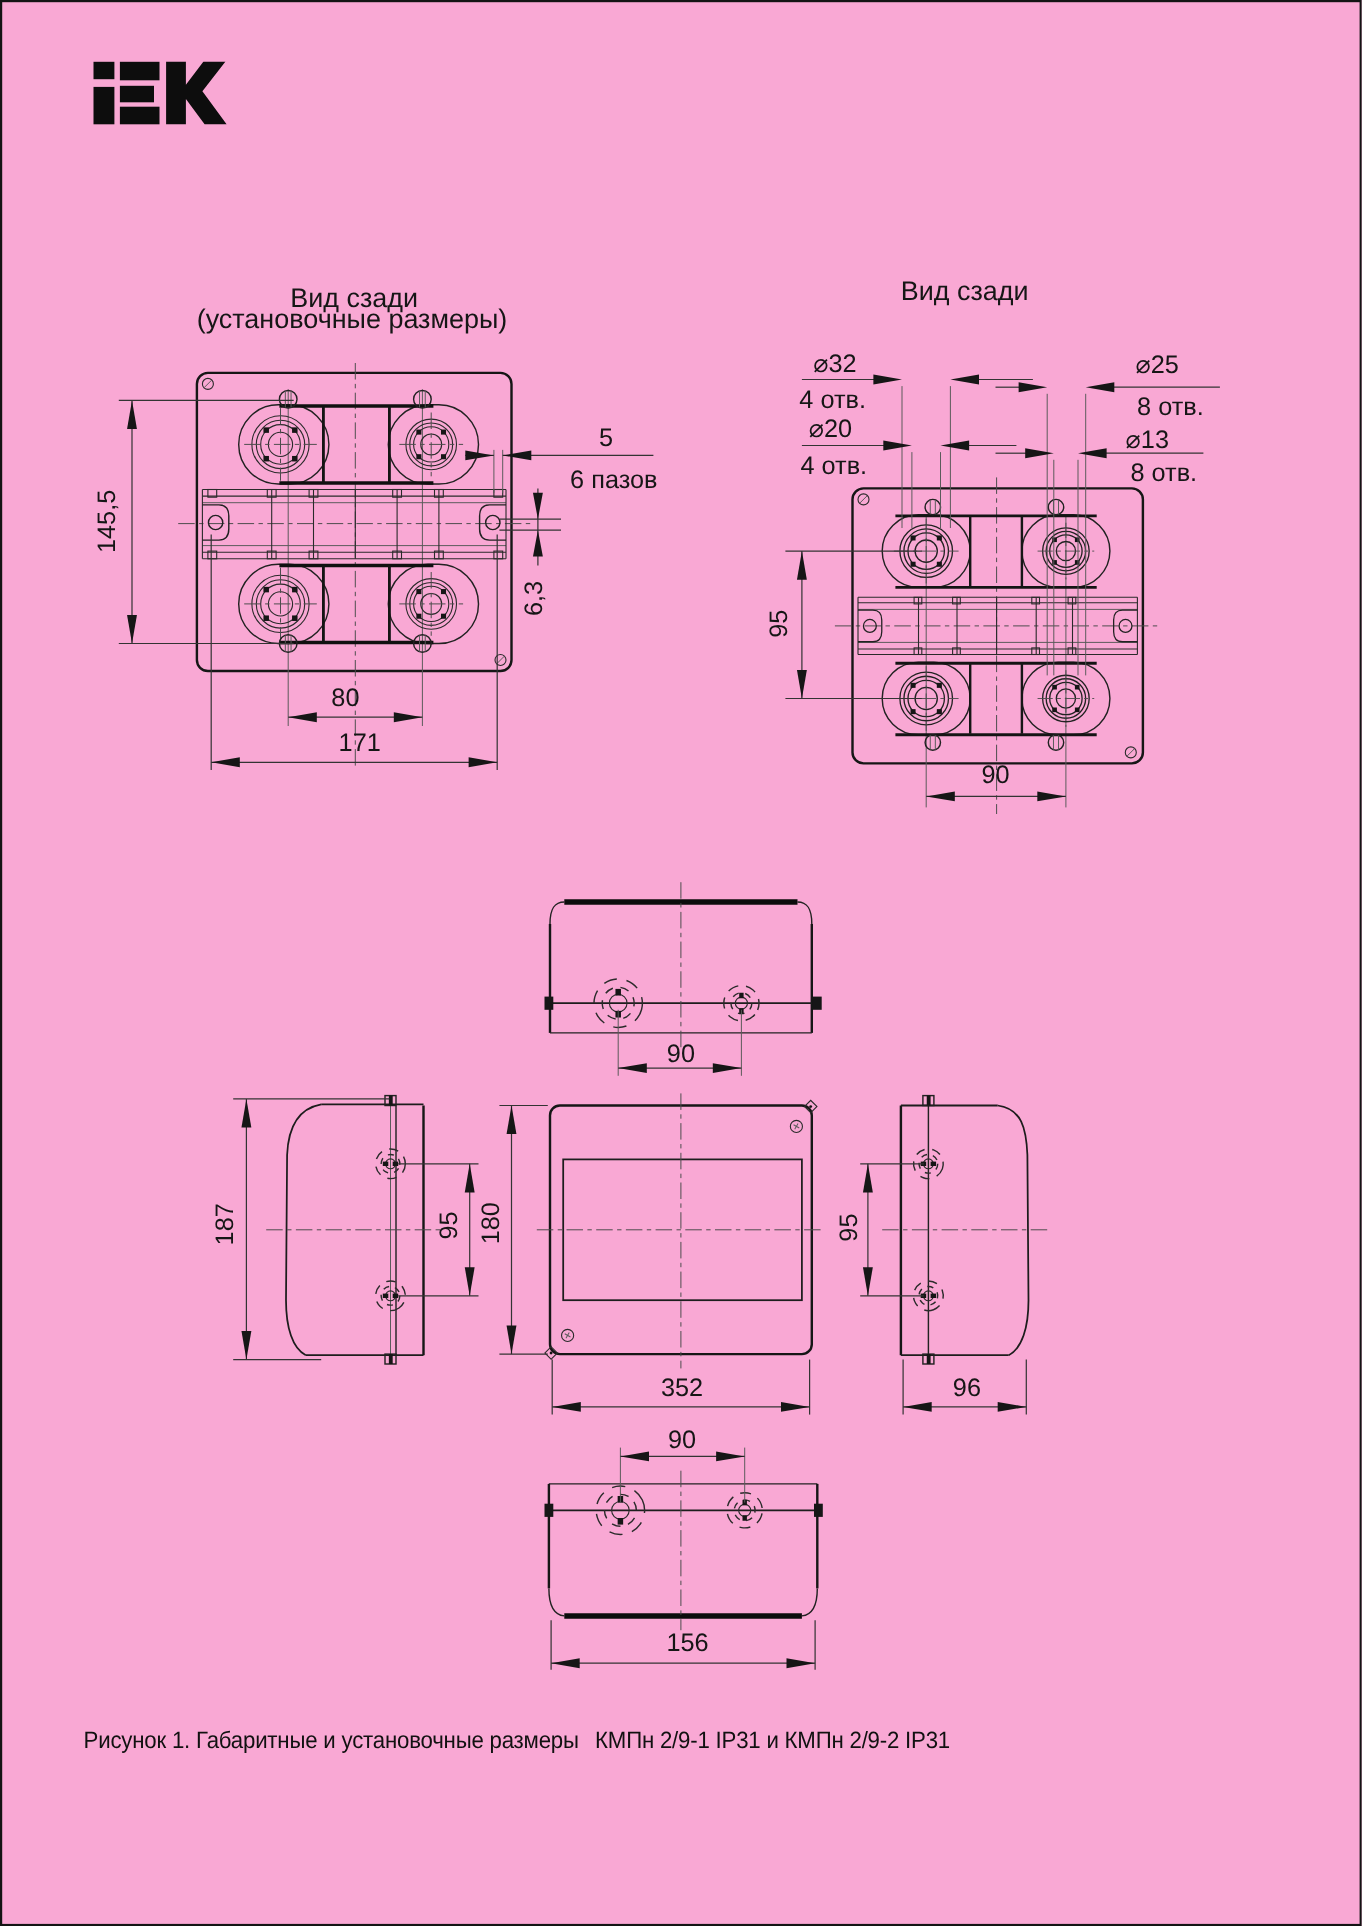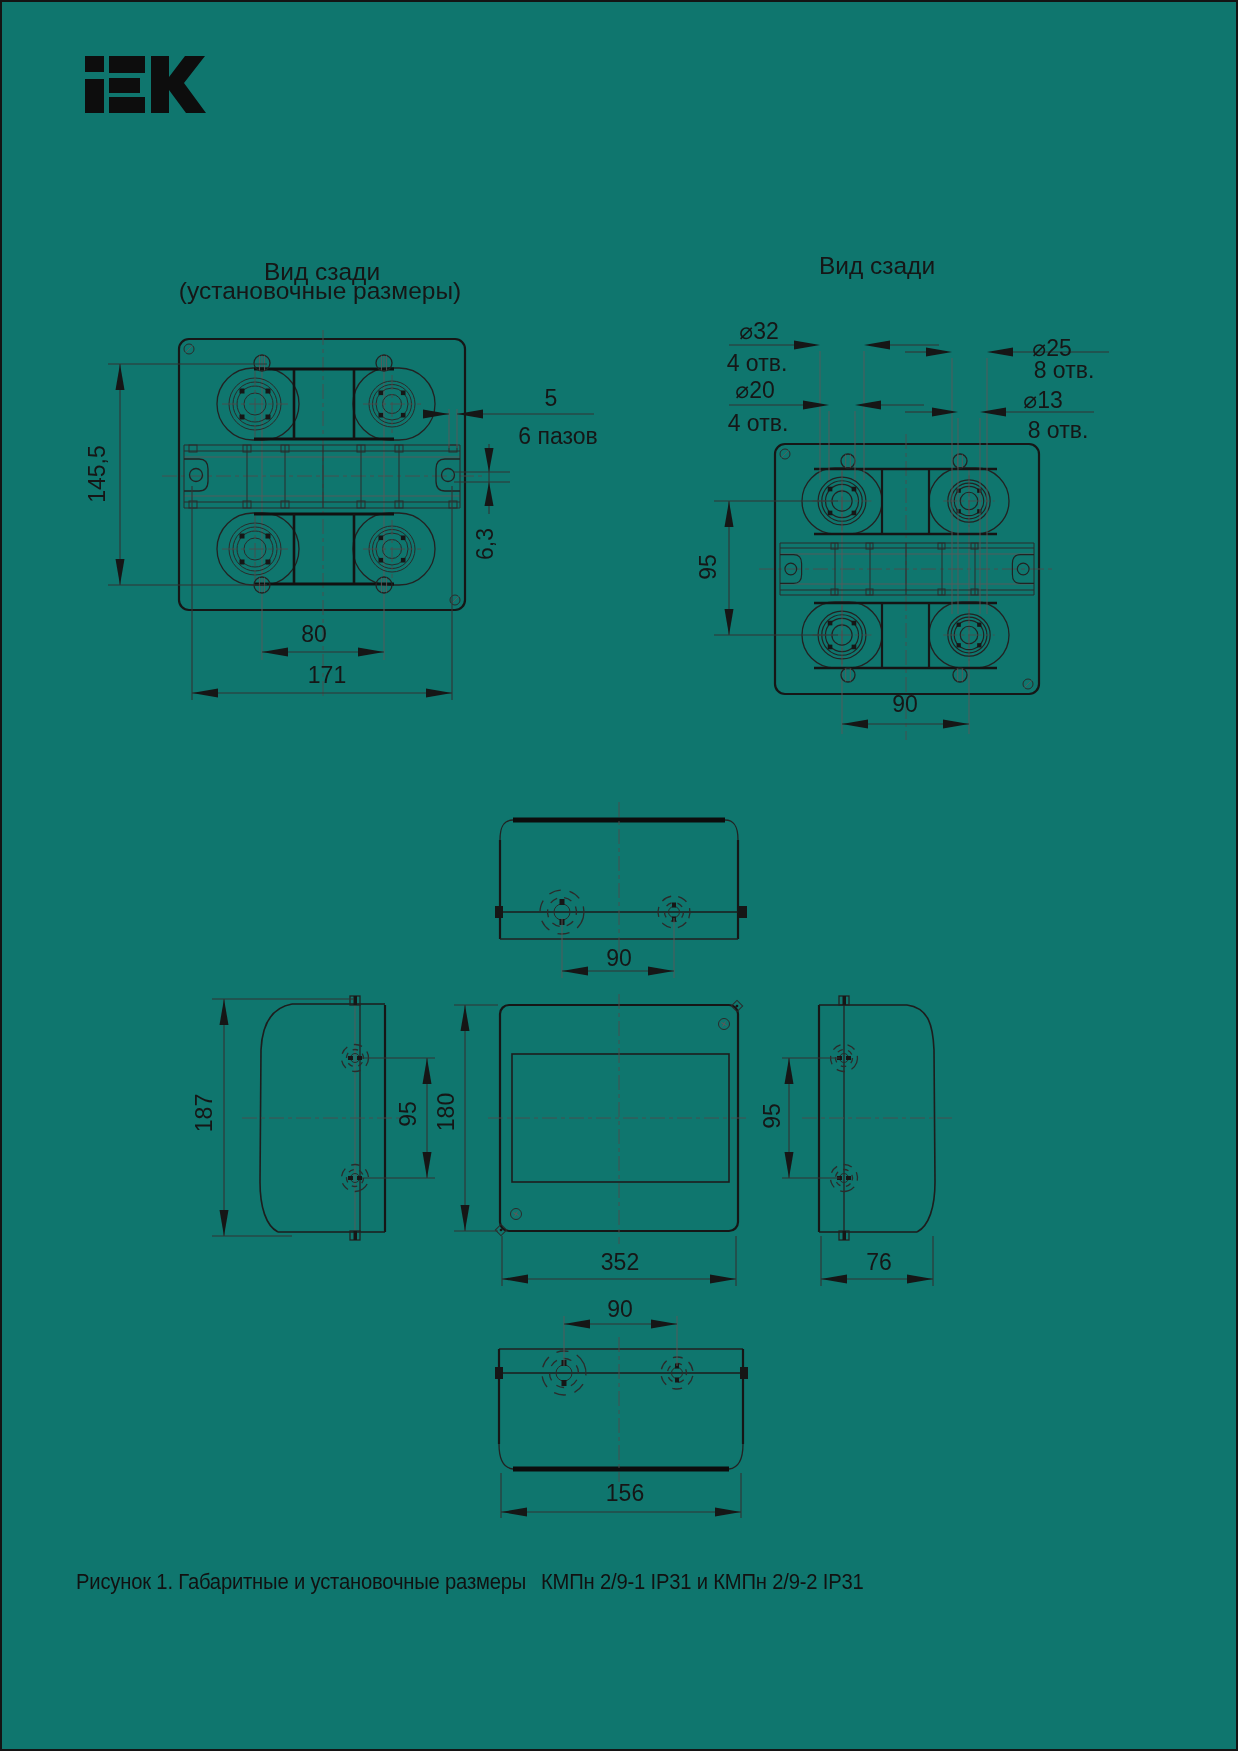--- a/index.html
+++ b/index.html
@@ -1,16 +1,16 @@
 <!DOCTYPE html>
 <html><head>
 <meta charset="utf-8">
 <style>
   html,body{margin:0;padding:0;background:#e8e8e8;}
-  .page{position:relative;width:1238px;height:1751px;background:#0f766e;border:2px solid #141414;box-sizing:border-box;overflow:hidden;margin:0 auto;}
+  .page{position:relative;width:1238px;height:1751px;background:#f9a8d4;border:2px solid #141414;box-sizing:border-box;overflow:hidden;margin:0 auto;}
   .art{position:absolute;left:0;top:0;}
   .lbl{position:absolute;font-family:"Liberation Sans",sans-serif;font-size:23px;color:#161616;white-space:nowrap;line-height:1;transform:translate(-50%,-50%);}
   .rot{transform:translate(-50%,-50%) rotate(-90deg);}
   .title{font-size:24.5px;}
   .caption{position:absolute;font-family:"Liberation Sans",sans-serif;font-size:21.5px;color:#111;white-space:nowrap;letter-spacing:-.2px;transform:scaleX(.94);transform-origin:left top;}
   .caption .models{margin-left:10px;}
   .sr{position:absolute;width:1px;height:1px;overflow:hidden;clip:rect(0 0 0 0);}
   
   .s1{stroke:#2a2a2a;stroke-width:1;fill:none;}
   .s13{stroke:#222;stroke-width:1.3;fill:none;}
@@ -581,35 +581,35 @@
   <div class="lbl" style="left:549px;top:396px">5</div>
   <div class="lbl" style="left:556px;top:434px">6 пазов</div>
   <div class="lbl rot" style="left:483px;top:542px">6,3</div>
   <div class="lbl" style="left:312px;top:632px">80</div>
   <div class="lbl" style="left:325px;top:673px">171</div>
 
   <div class="lbl" style="left:757px;top:329px">⌀32</div>
   <div class="lbl" style="left:755px;top:361px">4 отв.</div>
   <div class="lbl" style="left:753px;top:388px">⌀20</div>
   <div class="lbl" style="left:756px;top:421px">4 отв.</div>
-  <div class="lbl" style="left:1050px;top:346px">⌀25</div>
+  <div class="lbl" style="left:1050px;top:330px">⌀25</div>
   <div class="lbl" style="left:1062px;top:368px">8 отв.</div>
   <div class="lbl" style="left:1041px;top:398px">⌀13</div>
   <div class="lbl" style="left:1056px;top:428px">8 отв.</div>
   <div class="lbl rot" style="left:706px;top:565px">95</div>
   <div class="lbl" style="left:903px;top:702px">90</div>
 
   <div class="lbl" style="left:617px;top:956px">90</div>
 
   <div class="lbl rot" style="left:202px;top:1111px">187</div>
   <div class="lbl rot" style="left:406px;top:1112px">95</div>
   <div class="lbl rot" style="left:444px;top:1110px">180</div>
   <div class="lbl" style="left:618px;top:1260px">352</div>
   <div class="lbl rot" style="left:770px;top:1114px">95</div>
-  <div class="lbl" style="left:877px;top:1260px">76</div>
+  <div class="lbl" style="left:877px;top:1260px">96</div>
 
   <div class="lbl" style="left:618px;top:1307px">90</div>
   <div class="lbl" style="left:623px;top:1491px">156</div>
 
   <div class="caption" style="left:74px;top:1568px">
     <span>Рисунок 1.</span>
     <span>Габаритные и установочные размеры</span>
     <span class="models">КМПн 2/9-1 IP31 и КМПн 2/9-2 IP31</span>
   </div>
 

